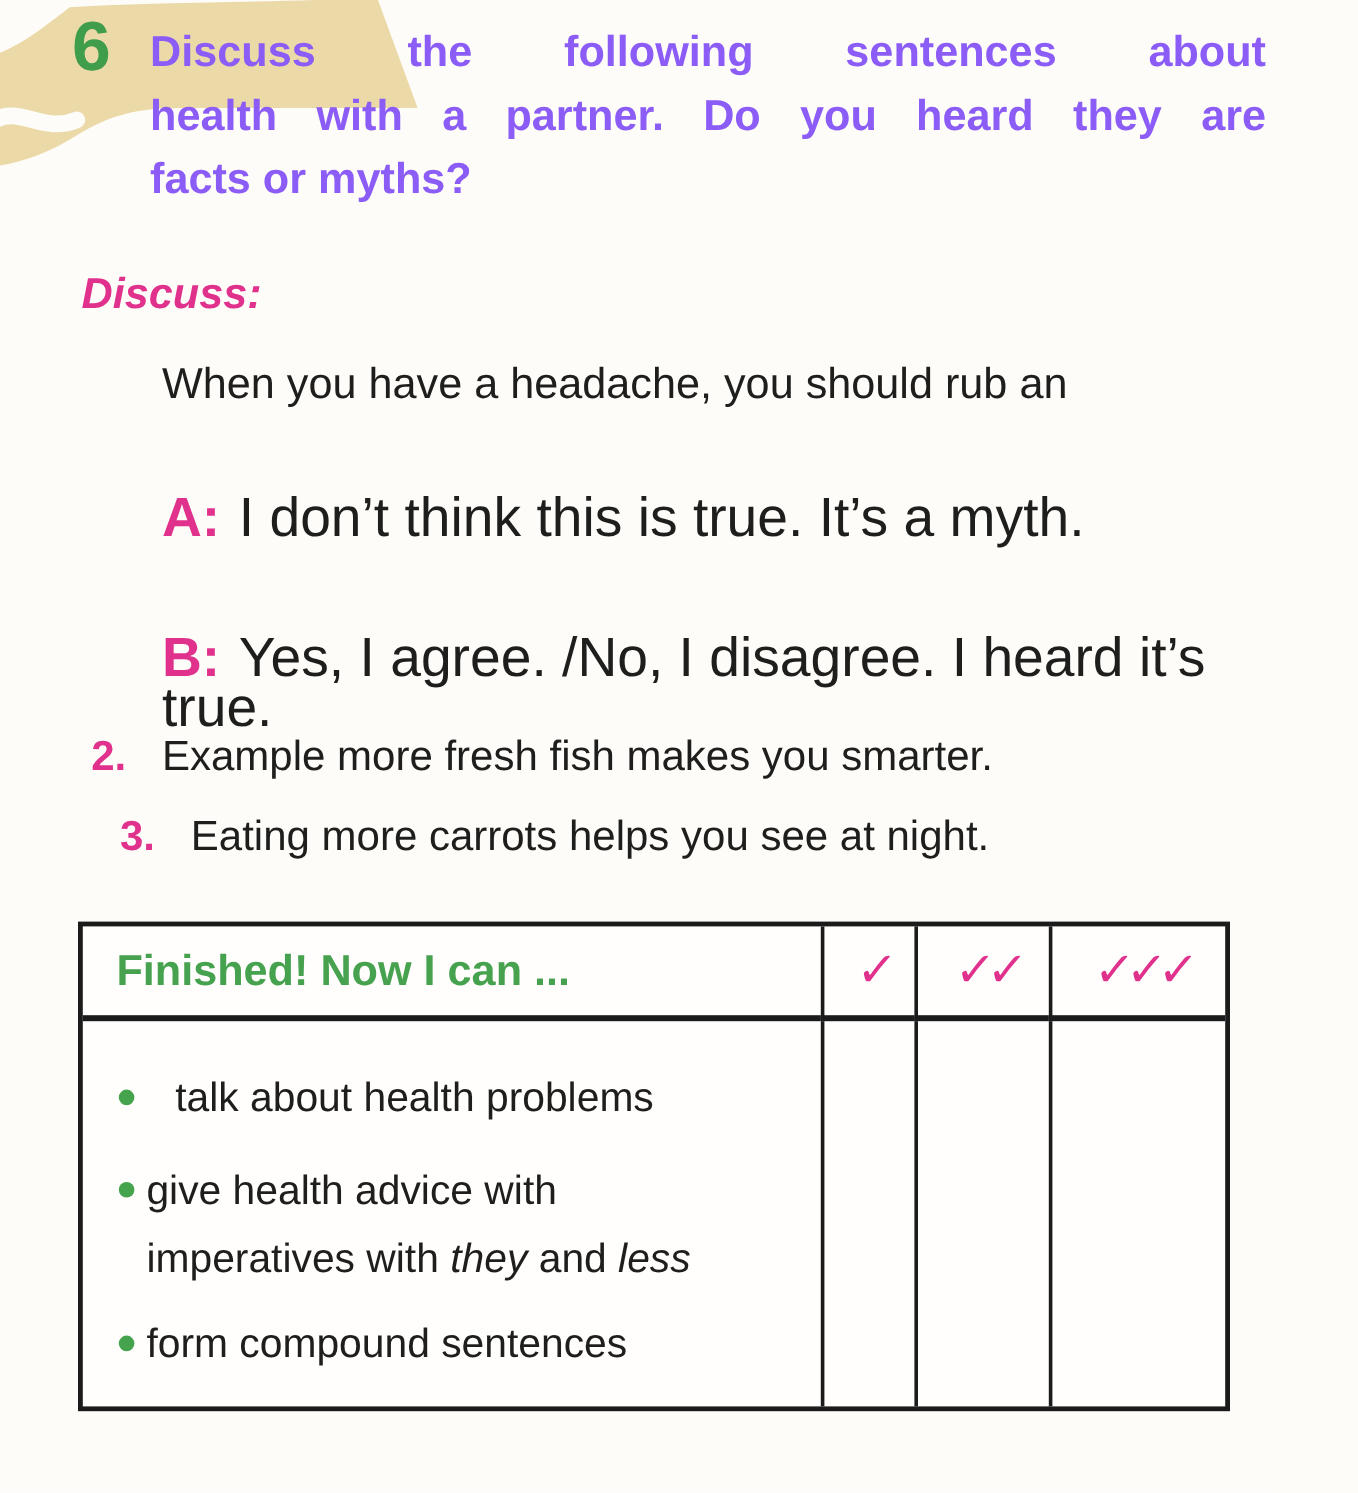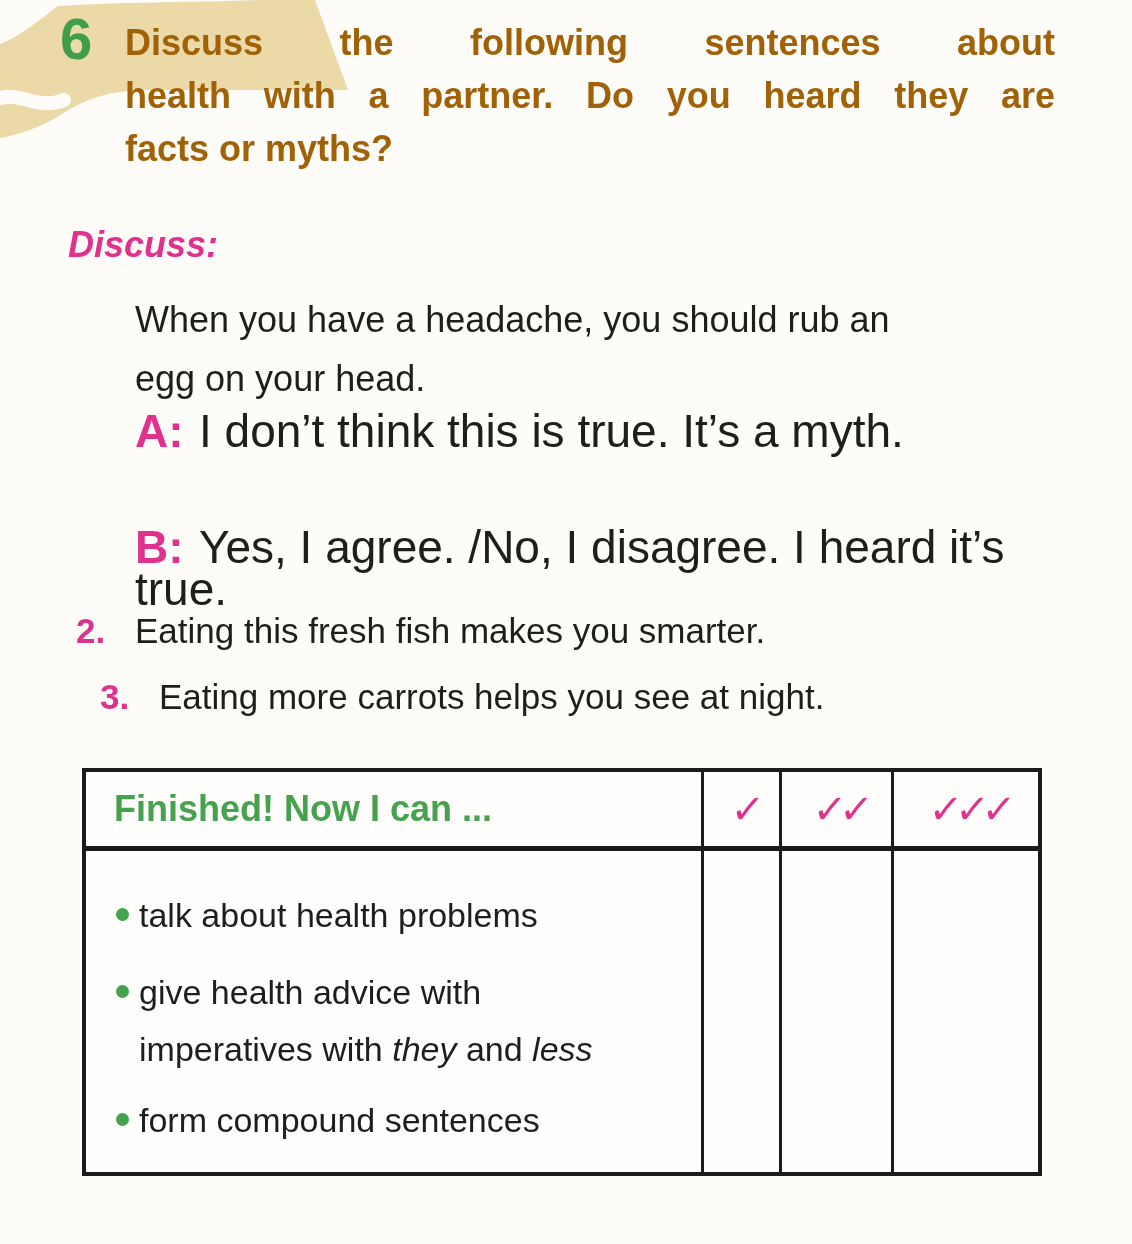--- a/index.html
+++ b/index.html
@@ -13,21 +13,21 @@
     overflow: hidden;
   }
   .swoosh { position:absolute; left:0; top:0; width:352px; height:150px; }
   .ex-num {
     position:absolute; left:60px; top:10px;
     font-size:58px; font-weight:bold; color:#3f9d4b;
     line-height:1; letter-spacing:-2px;
   }
   .heading {
     position:absolute; left:125px; top:16px; width:930px;
-    font-size:36px; font-weight:bold; line-height:53px; color:#a16207;
+    font-size:36px; font-weight:bold; line-height:53px; color:#8b5cf6;
   }
   .h-line.justify { text-align: justify; text-align-last: justify; }
   .example-label {
     position:absolute; left:68px; top:224px;
     font-size:36px; font-weight:bold; font-style:italic; color:#e0318c;
   }
   .example-sentence {
     position:absolute; left:135px; top:290px; width:940px;
     font-size:36px; line-height:59px;
   }
@@ -35,21 +35,21 @@
   .dlg-a { top:410px; }
   .dlg-b { top:478px;margin-top:48px; }
   .speaker { display:inline-block; width:64px; font-weight:bold; color:#e0318c; }
   .stmt-row { position:absolute; left:76px; width:1000px; font-size:35px; line-height:42px; }
   .stmt-1 { top:544px; }
   .stmt-2 { top:610px; }
   .stmt-3 { top:676px;margin-left:24px; }
   .stmt-num { display:inline-block; width:59px; font-weight:bold; color:#e0318c; }
 
   .tbl {
-    position:absolute; left:82px; top:768px; width:952px; height:400px;
+    position:absolute; left:65px; top:768px; width:952px; height:400px;
     display:grid;
     grid-template-columns: 615px 78px 112px 1fr;
     grid-template-rows: 79px 1fr;
     border:4px solid #1b1b1b;
     background:#fffefc;
   }
   .cell { box-sizing:border-box; }
   .cell.vline { border-left:3px solid #1b1b1b; }
   .cell.hdr { border-bottom:5px solid #1b1b1b; display:flex; align-items:center; }
   .title-cell { padding-left:28px; font-size:36px; font-weight:bold; color:#46a24e; }
@@ -58,21 +58,21 @@
     font-family:"DejaVu Sans", sans-serif;
     font-size:40px; font-weight:bold; color:#e0318c;
     letter-spacing:-7px; padding-left:6px;
     transform: skewX(-4deg);
   }
   .check-list {
     list-style:none; margin:0; padding:36px 18px 0 30px;
     font-size:34px; line-height:57px;
   }
   .check-list li { display:flex; align-items:flex-start; }
-  .check-list li.gap-lg { margin-bottom:20px; }
+  .check-list li.gap-lg { margin-bottom:20px;gap:24px; }
   .check-list li.gap-md { margin-bottom:14px; }
   .bullet {
     flex:none; width:13px; height:13px; border-radius:50%;
     background:#45a24d; margin:21px 10px 0 0;
   }
   .li-text i { font-style:italic; }
 </style>
 </head>
 <body>
 
@@ -88,32 +88,31 @@
   <div class="heading">
     <div class="h-line justify">Discuss the following sentences about</div>
     <div class="h-line justify">health with a partner. Do you heard they are</div>
     <div class="h-line">facts or myths?</div>
   </div>
 
   <div class="example-label">Discuss:</div>
 
   <div class="example-sentence">
     <div>When you have a headache, you should rub an</div>
-    <div>egg on your head.</div>
   </div>
 
   <div class="dlg-row dlg-a">
     <span class="speaker">A:</span><span class="dlg-text">I don’t think this is true. It’s a myth.</span>
   </div>
   <div class="dlg-row dlg-b">
     <span class="speaker">B:</span><span class="dlg-text">Yes, I agree. /No, I disagree. I heard it’s true.</span>
   </div>
 
   <div class="stmt-row stmt-2">
-    <span class="stmt-num">2.</span><span>Eating this fresh fish makes you smarter.</span>
+    <span class="stmt-num">2.</span><span>Example more fresh fish makes you smarter.</span>
   </div>
   <div class="stmt-row stmt-3">
     <span class="stmt-num">3.</span><span>Eating more carrots helps you see at night.</span>
   </div>
 
   <div class="tbl">
 
     <div class="cell hdr title-cell">
       <span>Finished! Now I can ...</span>
     </div>

